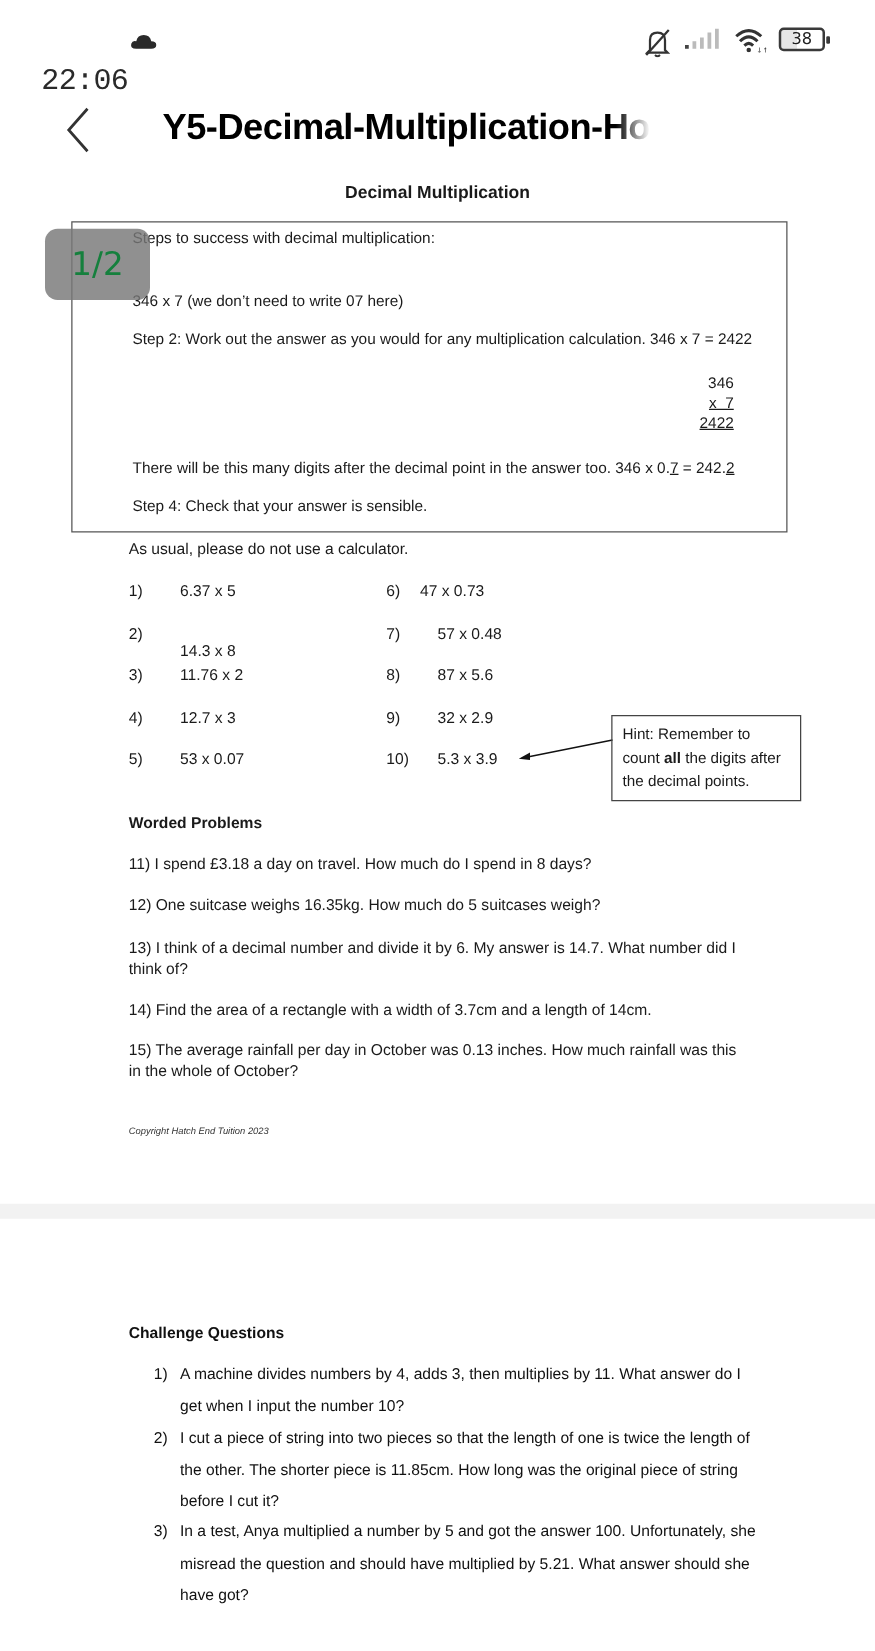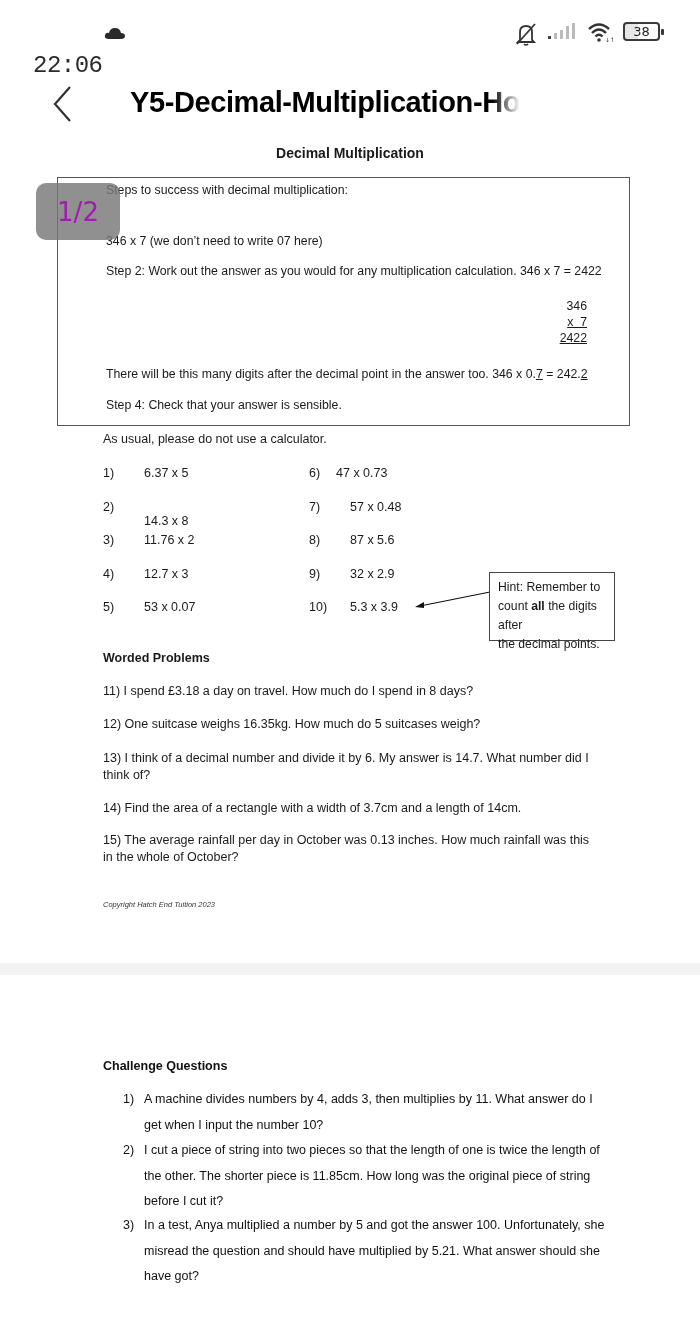--- a/index.html
+++ b/index.html
@@ -24,27 +24,27 @@
   .doc { position: absolute; left: 0; top: 140px; width: 700px; font-family: "Liberation Sans", sans-serif; font-size: 12.5px; color: #1a1a1a; }
   .doc-heading { position: absolute; left: 0; width: 700px; top: 5px; text-align: center; font-weight: bold; font-size: 14px; }
 
   .steps-box { position: absolute; left: 57px; top: 37px; width: 573px; height: 249px; border: 1.5px solid #555; }
   .steps-box p { position: absolute; left: 8px; white-space: nowrap; font-size: 12.3px; margin-left: 40px; }
   .calc { position: absolute; right: 42px; top: 120px; text-align: right; font-size: 12.3px; line-height: 16px; margin-left: 20px; }
   .calc span { display: block; }
   .calc .ul { text-decoration: underline; }
   .u { text-decoration: underline; }
 
-  .page-badge { position: absolute; left: 36px; top: 183px; width: 84px; height: 57px; background: rgba(120,120,120,0.82); border-radius: 10px; color: #a21caf; font-size: 26px; display: flex; align-items: center; justify-content: center; font-family: "DejaVu Sans", sans-serif; cursor: pointer; z-index: 5; }
+  .page-badge { position: absolute; left: 36px; top: 183px; width: 84px; height: 57px; background: rgba(120,120,120,0.82); border-radius: 10px; color: #15803d; font-size: 26px; display: flex; align-items: center; justify-content: center; font-family: "DejaVu Sans", sans-serif; cursor: pointer; z-index: 5; }
 
   .note { position: absolute; left: 103px; top: 292px; font-size: 12.5px; }
   .q { position: absolute; font-size: 12.5px; white-space: nowrap; }
   .qn { position: absolute; font-size: 12.5px; }
 
-  .hint-box { position: absolute; left: 489px; top: 432px; width: 126px; height: 69px; border: 1.5px solid #444; padding: 5px 8px; font-size: 12.2px; line-height: 19px; }
+  .hint-box { position: absolute; left: 489px; top: 432px; width: 152px; height: 69px; border: 1.5px solid #444; padding: 5px 8px; font-size: 12.2px; line-height: 19px; }
   .hint-arrow { position: absolute; left: 412px; top: 450px; width: 80px; height: 20px; }
 
   .section-title { position: absolute; left: 103px; font-weight: bold; font-size: 12.5px; }
   .worded { position: absolute; left: 103px; width: 500px; font-size: 12.5px; line-height: 17px; }
   .copyright { position: absolute; left: 103px; top: 760px; font-size: 7.5px; font-style: italic; color: #333; }
 
   .page-gap { position: absolute; left: 0; top: 963px; width: 700px; height: 12px; background: #f2f2f2; }
 
   .challenge-title { position: absolute; left: 103px; top: 1059px; font-weight: bold; font-size: 12.5px; }
   .challenge { position: absolute; left: 123px; width: 490px; font-size: 12.5px; line-height: 25.5px; }

